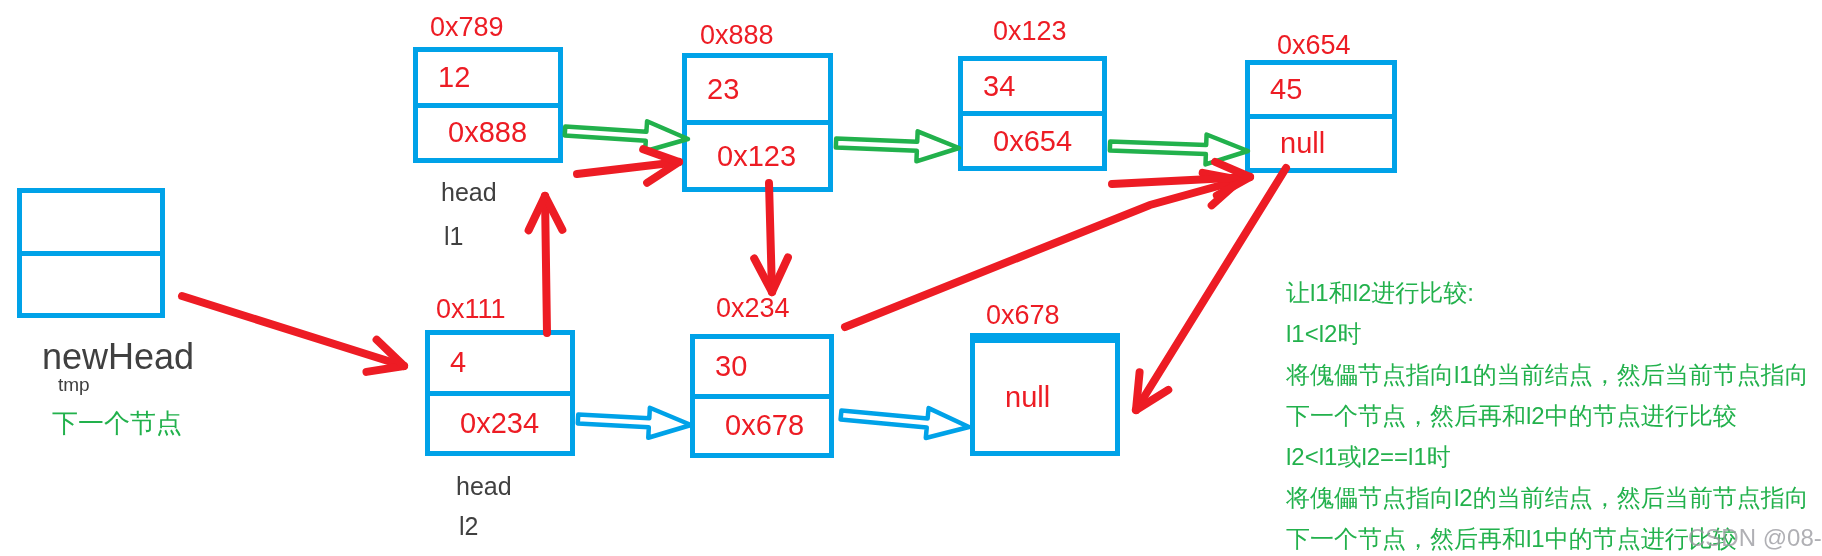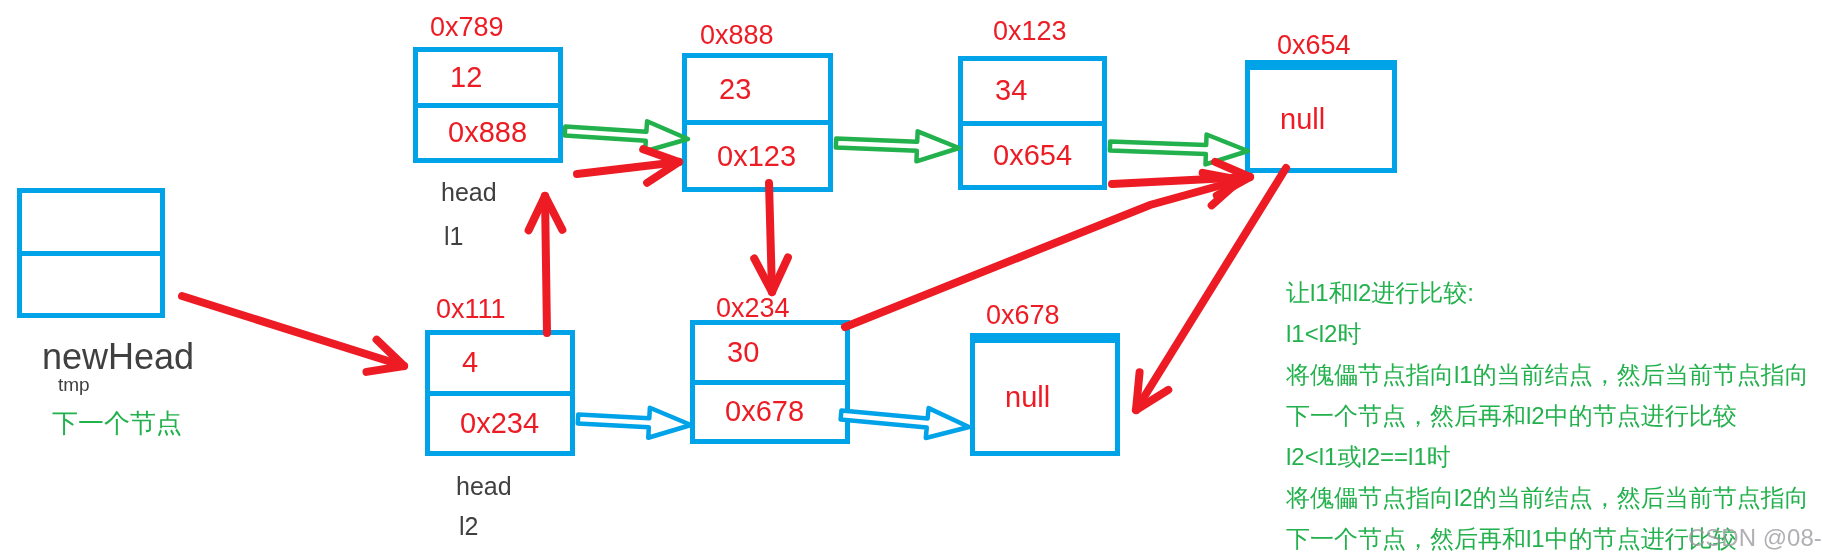--- a/index.html
+++ b/index.html
@@ -4,21 +4,21 @@
 <style>
   html,body{margin:0;padding:0;background:#fff;}
   #canvas{
     position:relative;width:1822px;height:556px;background:#ffffff;
     font-family:"Liberation Sans","DejaVu Sans",sans-serif;overflow:hidden;
   }
   .node{
     position:absolute;border:5px solid #00A2E8;background:#fff;
     display:flex;flex-direction:column;box-sizing:border-box;
   }
-  .cell{flex:1;display:flex;align-items:center;color:#ED1C24;font-size:29px;padding-left:32px;box-sizing:border-box;}
+  .cell{flex:1;display:flex;align-items:center;color:#ED1C24;font-size:29px;padding-left:20px;box-sizing:border-box;}
   .cell.next{border-top:5px solid #00A2E8;padding-left:30px;}
   .addr{position:absolute;color:#ED1C24;font-size:27px;white-space:nowrap;}
   .rlabel{position:absolute;color:#404040;font-size:25px;white-space:nowrap;}
   .glabel{position:absolute;color:#22B14C;font-size:26px;white-space:nowrap;}
   #notes{
     position:absolute;left:1286px;top:272px;width:540px;
     color:#22B14C;font-size:24px;line-height:41px;white-space:nowrap;
   }
   #watermark{
     position:absolute;left:1688px;top:524px;color:#9a9aa0;opacity:.78;
@@ -47,40 +47,41 @@
   <div class="rlabel" style="left:441px;top:178px">head</div>
   <div class="rlabel" style="left:444px;top:222px">l1</div>
 
   <div class="addr" style="left:700px;top:20px">0x888</div>
   <div class="node" style="left:682px;top:53px;width:151px;height:139px">
     <div class="cell">23</div>
     <div class="cell next">0x123</div>
   </div>
 
   <div class="addr" style="left:993px;top:16px">0x123</div>
-  <div class="node" style="left:958px;top:56px;width:149px;height:134px">
+  <div class="node" style="left:958px;top:56px;width:149px;height:115px">
     <div class="cell">34</div>
     <div class="cell next">0x654</div>
   </div>
 
   <div class="addr" style="left:1277px;top:30px">0x654</div>
   <div class="node" style="left:1245px;top:60px;width:152px;height:113px">
+    <div class="cell">45</div>
     <div class="cell next">null</div>
   </div>
 
   <div class="addr" style="left:436px;top:294px">0x111</div>
   <div class="node" style="left:425px;top:330px;width:150px;height:126px">
     <div class="cell">4</div>
     <div class="cell next">0x234</div>
   </div>
   <div class="rlabel" style="left:456px;top:472px">head</div>
   <div class="rlabel" style="left:459px;top:512px">l2</div>
 
   <div class="addr" style="left:716px;top:293px">0x234</div>
-  <div class="node" style="left:690px;top:320px;width:160px;height:124px">
+  <div class="node" style="left:690px;top:334px;width:144px;height:124px">
     <div class="cell">30</div>
     <div class="cell next">0x678</div>
   </div>
 
   <div class="addr" style="left:986px;top:300px">0x678</div>
   <div class="node" style="left:970px;top:333px;width:150px;height:123px">
     <div class="cell next">null</div>
   </div>
 
   <div id="notes">

